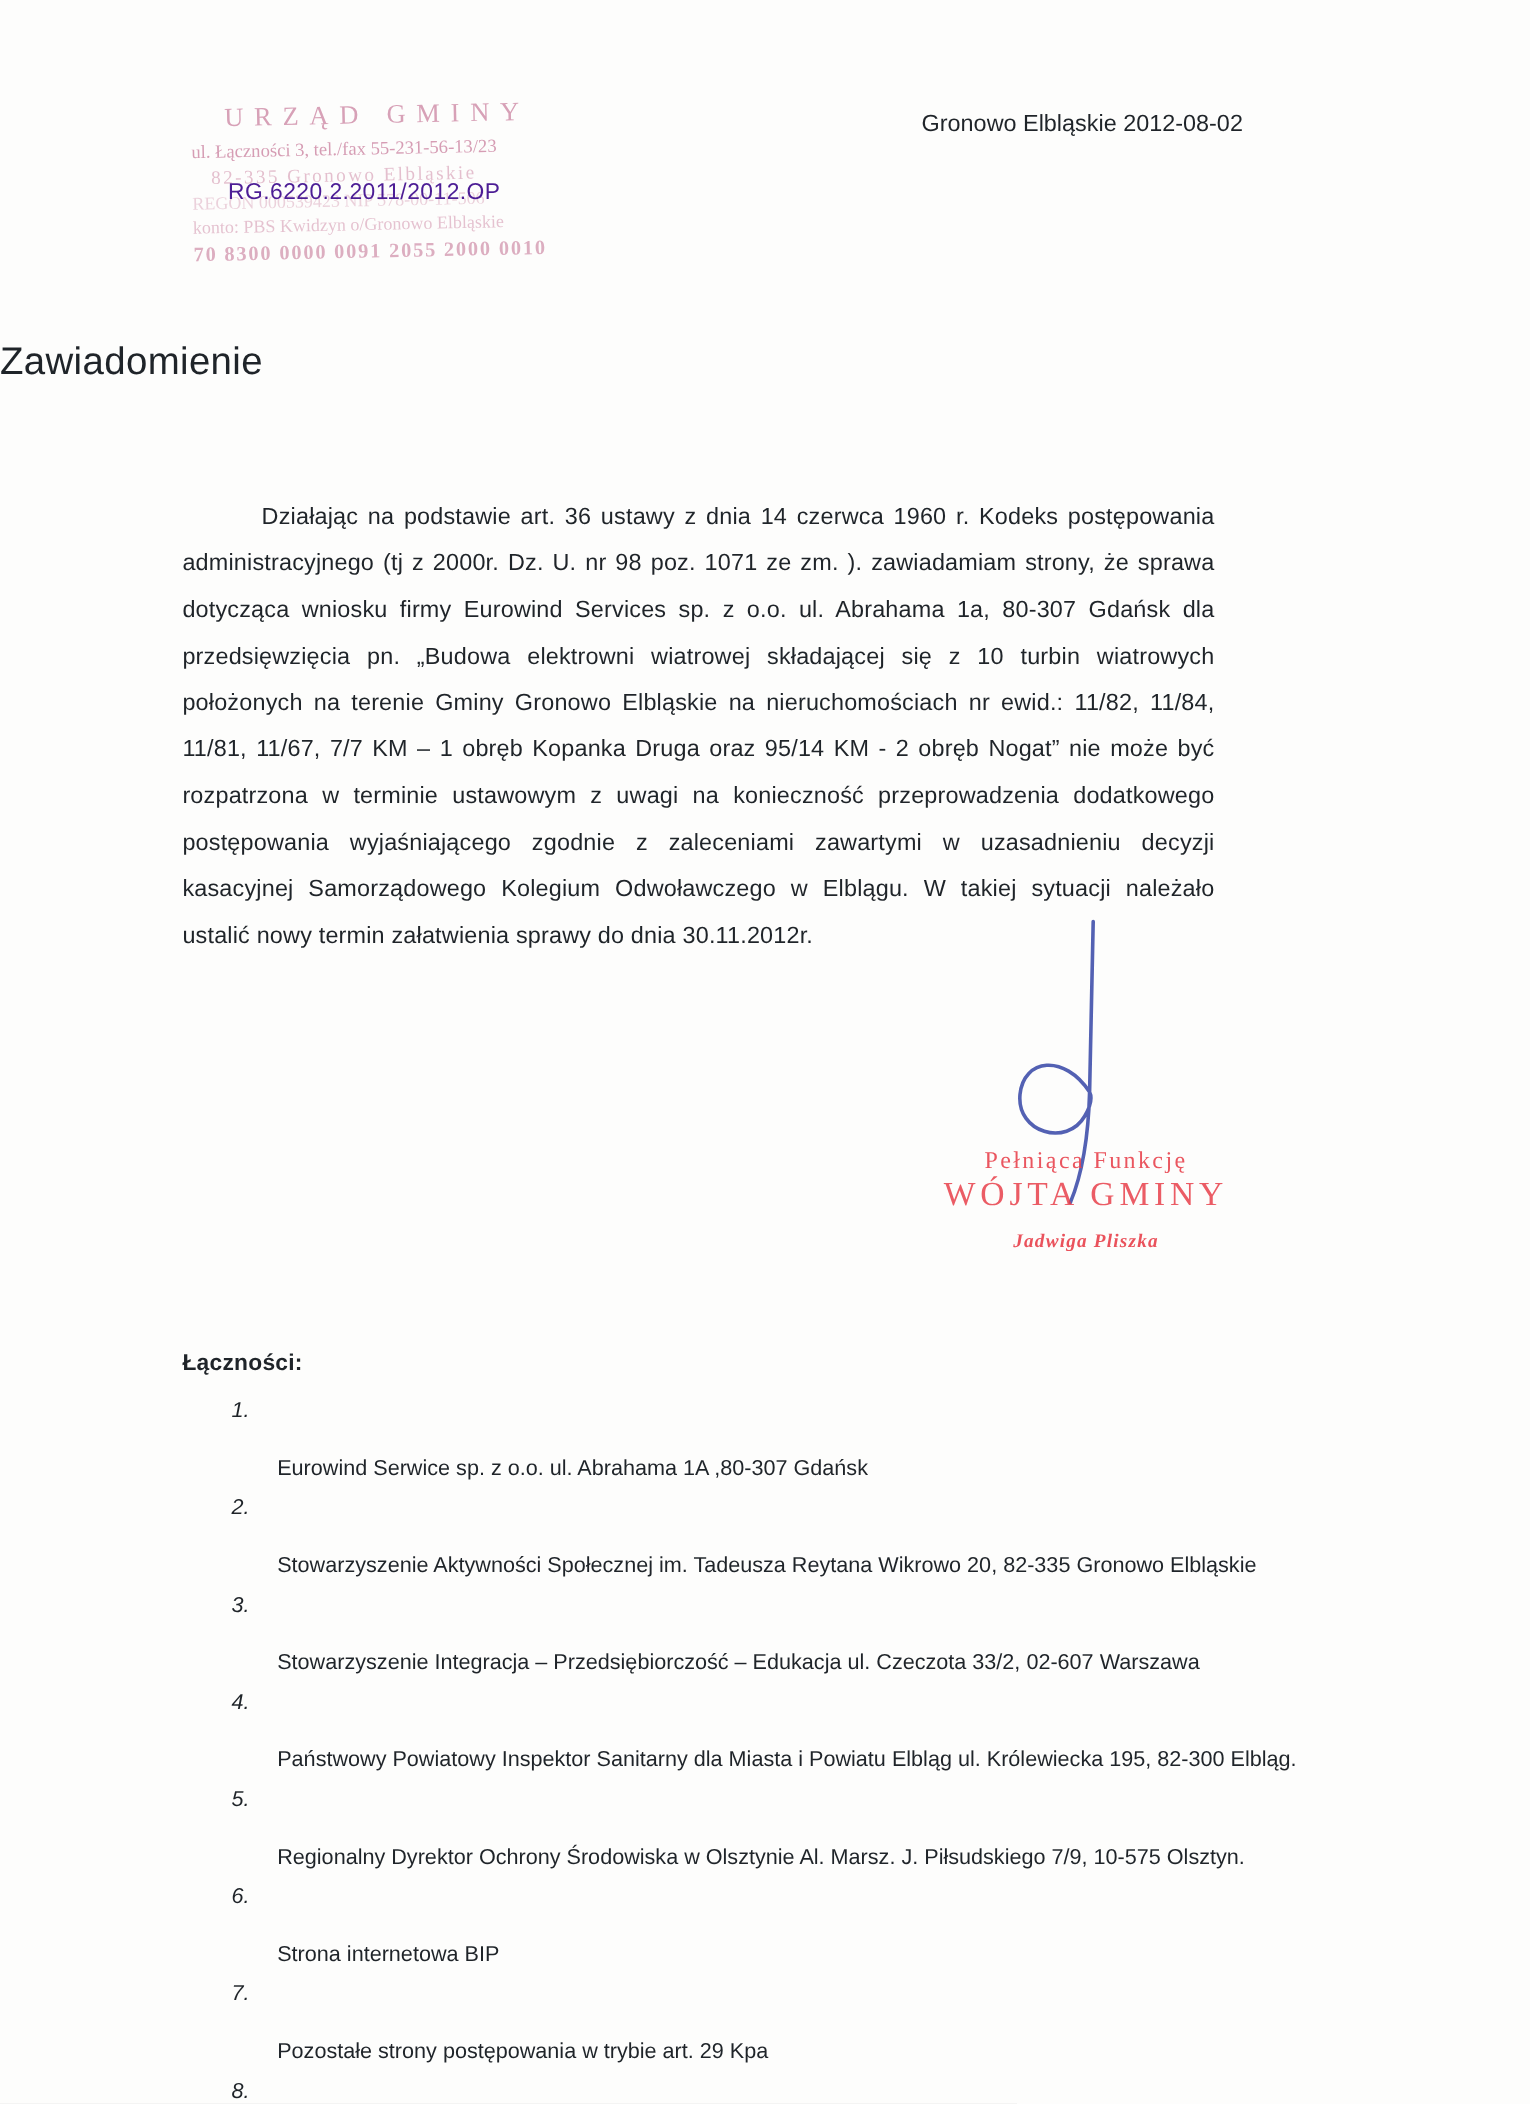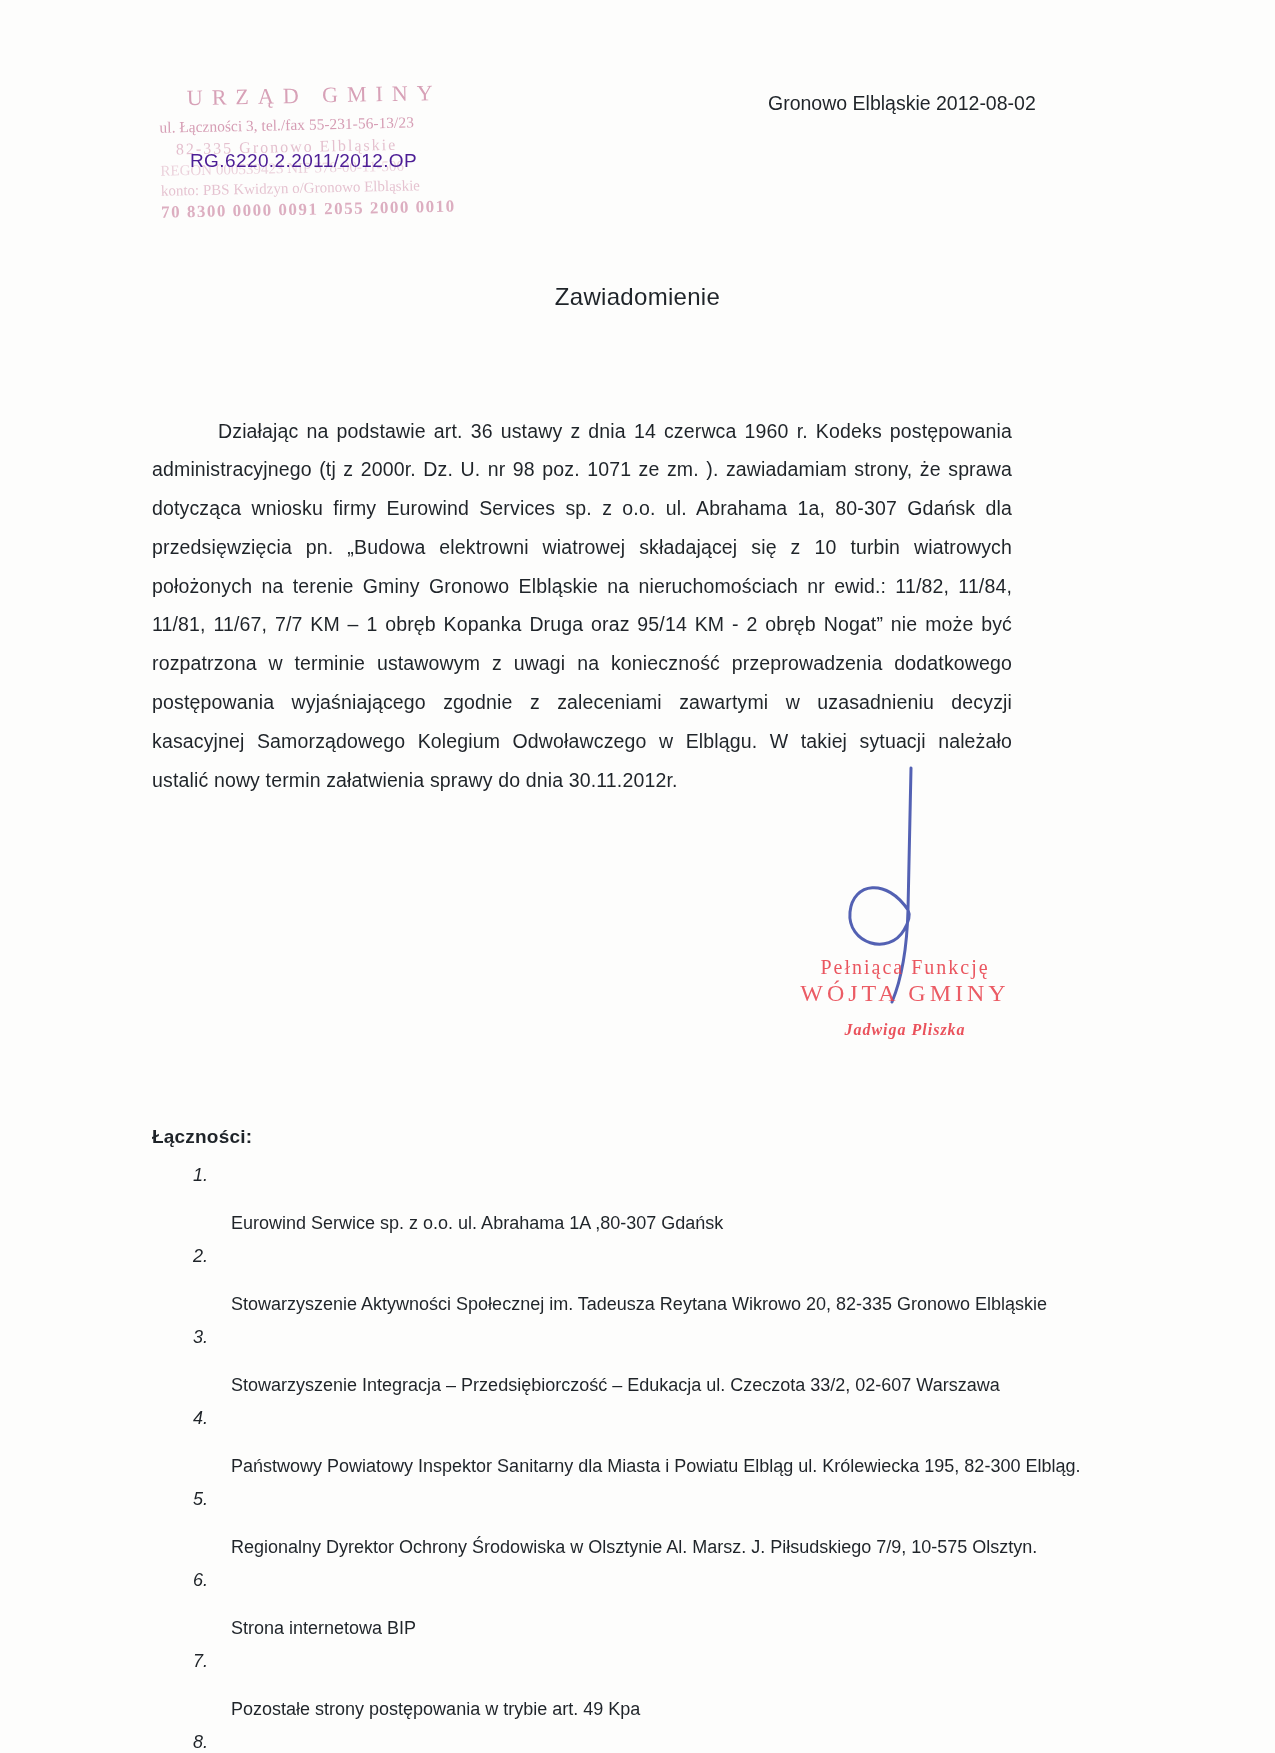--- a/index.html
+++ b/index.html
@@ -25,36 +25,36 @@
   .ref-number{
     position:absolute;left:190px;top:150px;font-size:19px;color:#4c1d95;
     letter-spacing:.4px;white-space:nowrap;
   }
   
   .place-date{
     position:absolute;left:768px;top:92px;font-size:19.5px;white-space:nowrap;
   }
   
   .doc-title{
-    position:absolute;left:0;right:0;top:283px;text-align:center;
-    font-size:24px;letter-spacing:.3px;
+    position:absolute;left:0;right:0;top:283px;text-align:left;
+    font-size:32px;letter-spacing:.3px;
   }
   
   .body-text{
     position:absolute;left:152px;top:392px;width:860px;
     font-size:19.5px;line-height:38.8px;text-align:justify;
     text-indent:66px;letter-spacing:.15px;
   }
   
   .sig-block{
     position:absolute;left:760px;top:956px;width:290px;text-align:center;
     color:#e8404b;font-family:"Liberation Serif",serif;user-select:none;
   }
   .sig-block .role1{font-size:20px;letter-spacing:2px;opacity:.88;}
-  .sig-block .role2{font-size:24px;letter-spacing:4px;opacity:.85;margin-top:1px;}
+  .sig-block .role2{font-size:28px;letter-spacing:4px;opacity:.85;margin-top:1px;}
   .sig-block .name{font-size:16px;font-style:italic;margin-top:14px;letter-spacing:1px;opacity:.9;
     font-family:"Liberation Serif",serif;font-weight:bold;}
   .pen-signature{position:absolute;left:795px;top:762px;width:180px;height:245px;pointer-events:none;}
   
   .recipients-heading{
     position:absolute;left:152px;top:1126px;font-size:19px;font-weight:bold;letter-spacing:.2px;
   }
   .recipients-list{
     position:absolute;left:152px;top:1160px;width:978px;font-size:18px;
   }
@@ -117,21 +117,21 @@
     <div class="recip-row">
       <span class="recip-num">5.</span>
       <span class="recip-text">Regionalny Dyrektor Ochrony Środowiska w Olsztynie Al. Marsz. J. Piłsudskiego 7/9, 10-575 Olsztyn.</span>
     </div>
     <div class="recip-row">
       <span class="recip-num">6.</span>
       <span class="recip-text">Strona internetowa BIP</span>
     </div>
     <div class="recip-row">
       <span class="recip-num">7.</span>
-      <span class="recip-text">Pozostałe strony postępowania w trybie art. 49 Kpa</span>
+      <span class="recip-text">Pozostałe strony postępowania w trybie art. 29 Kpa</span>
     </div>
     <div class="recip-row">
       <span class="recip-num">8.</span>
       <span class="recip-text">a/a</span>
     </div>
   </div>
 
 </div>
 
 </body></html>

